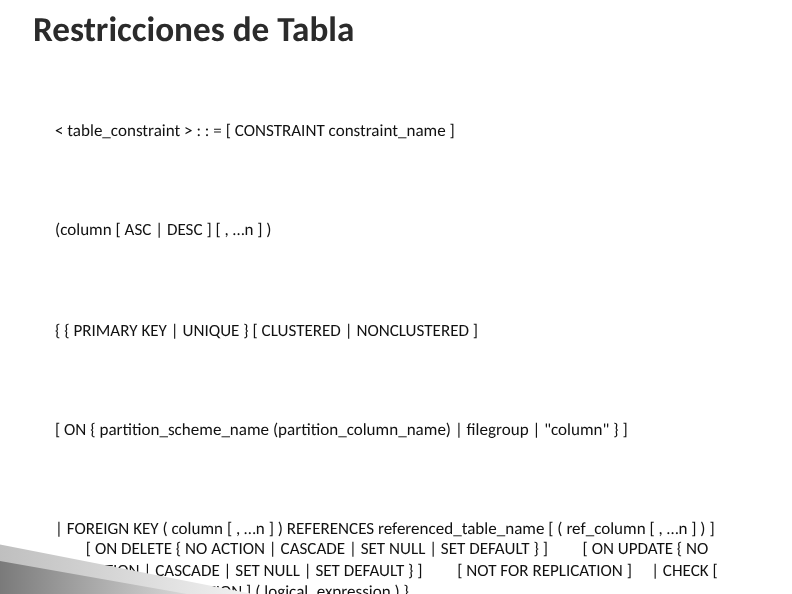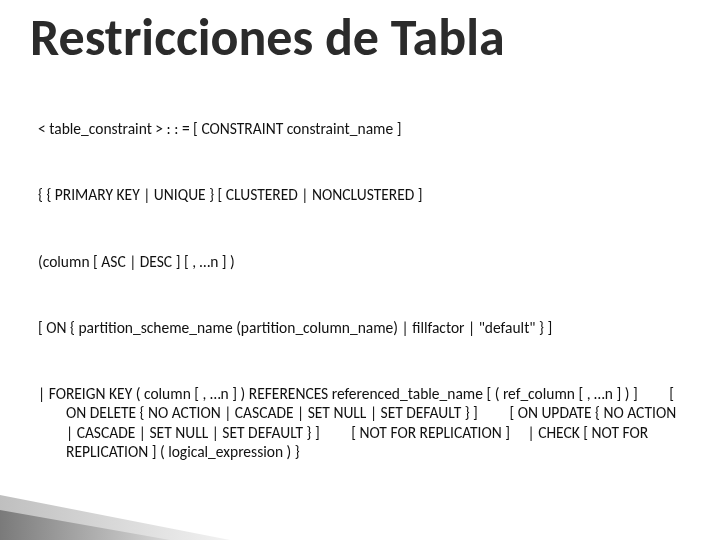--- a/index.html
+++ b/index.html
@@ -15,37 +15,37 @@
   .slide {
     box-sizing: border-box;
     width: 720px;
     height: 540px;
     padding: 10px 30px 0 30px;
     position: relative;
   }
   .title {
     font-family: Calibri, "Trebuchet MS", Arial, sans-serif;
     font-weight: bold;
-    font-size: 52px;
+    font-size: 32px;
     color: #2b2b2b;
     letter-spacing: 0px;
     margin: 0 0 12px 0;
     text-shadow: 1px 1px 1px rgba(255,255,255,0.4);
     line-height: 1.05;
   }
   .body {
     font-family: Calibri, "Trebuchet MS", Arial, sans-serif;
     font-size: 15.5px;
     line-height: 1.25;
     color: #111;
     white-space: pre-wrap;
     padding-left: 4px;
   }
   .body p {
-    margin: 4px;
+    margin: 16px;
     text-indent: -28px;
     padding-left: 28px;
   }
   .wedge {
     position: absolute;
     left: 0;
     bottom: 0;
     width: 230px;
     height: 55px;
     overflow: hidden;
@@ -55,23 +55,23 @@
   }
 </style>
 </head>
 <body>
 
 <div class="slide">
   <div class="title">Restricciones de Tabla</div>
 
   <div class="body">
     <p>&lt; table_constraint &gt; : : = [ CONSTRAINT constraint_name ]</p>
+    <p>(column [ ASC | DESC ] [ , …n ] )</p>
     <p>{ { PRIMARY KEY | UNIQUE } [ CLUSTERED | NONCLUSTERED ]</p>
-    <p>(column [ ASC | DESC ] [ , …n ] )</p>
-    <p>[ ON { partition_scheme_name (partition_column_name) | fillfactor | "default" } ]</p>
+    <p>[ ON { partition_scheme_name (partition_column_name) | filegroup | "column" } ]</p>
     <p>| FOREIGN KEY ( column [ , …n ] ) REFERENCES referenced_table_name [ ( ref_column [ , …n ] ) ]         [ ON DELETE { NO ACTION | CASCADE | SET NULL | SET DEFAULT } ]         [ ON UPDATE { NO ACTION | CASCADE | SET NULL | SET DEFAULT } ]         [ NOT FOR REPLICATION ]     | CHECK [ NOT FOR REPLICATION ] ( logical_expression ) }</p>
     
     
   </div>
 
   <div class="wedge">
     <svg width="230" height="55" viewBox="0 0 230 55">
       <defs>
         <linearGradient id="g1" x1="0" y1="0" x2="1" y2="0">
           <stop offset="0%" stop-color="#7a7a7a"></stop>

